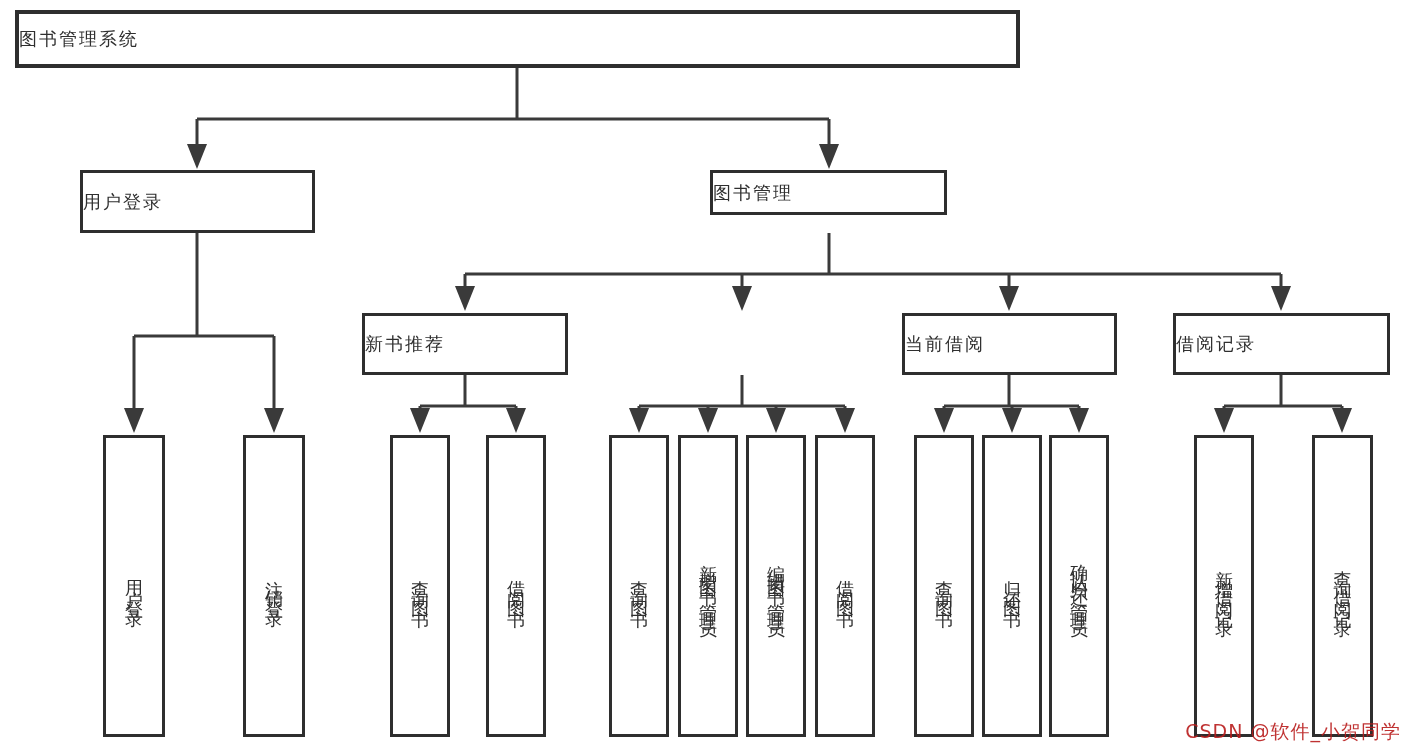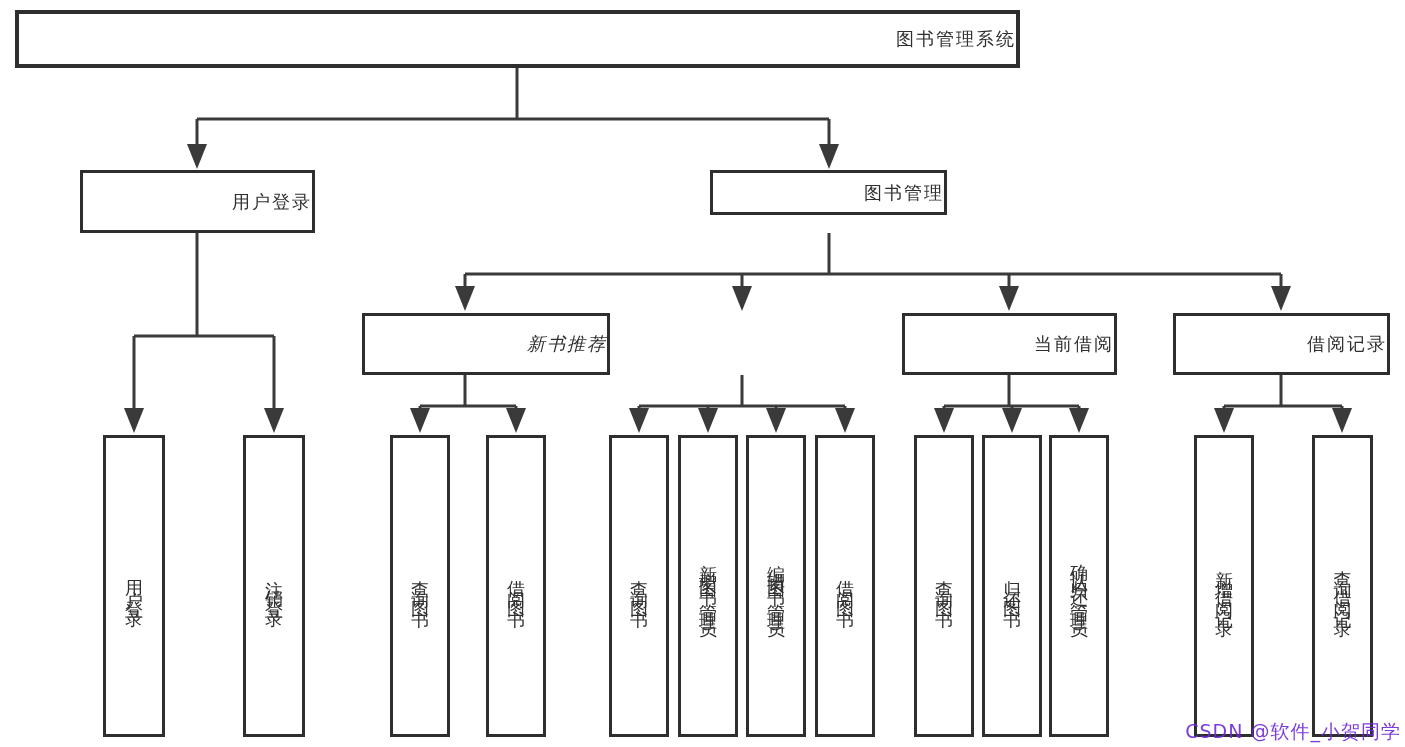--- a/index.html
+++ b/index.html
@@ -21,21 +21,21 @@
     top: 0;
     pointer-events: none;
   }
   .node {
     position: absolute;
     box-sizing: border-box;
     background: #ffffff;
     border: 3px solid #2e2e2e;
     display: flex;
     align-items: center;
-    justify-content: flex-end;
+    justify-content: flex-start;
     color: #2f2f2f;
     font-size: 18px;
     letter-spacing: 2px;
     z-index: 2;
   }
   .node.root {
     border-width: 4px;
     font-size: 18px;
   }
   .leaf {
@@ -58,21 +58,21 @@
     white-space: nowrap;
   }
   .leaf .vtext.long {
     letter-spacing: 8px;
   }
   .watermark {
     position: absolute;
     right: 4px;
     bottom: 2px;
     font-size: 19px;
-    color: #6d28d9;
+    color: #b91c1c;
     opacity: 0.9;
     z-index: 3;
     letter-spacing: 1px;
   }
 </style>
 </head>
 <body>
 
 <div class="stage">
 
@@ -120,21 +120,21 @@
     <span>图书管理系统</span>
   </div>
 
   <div class="node" style="left:80px; top:170px; width:235px; height:63px;">
     <span>用户登录</span>
   </div>
   <div class="node" style="left:710px; top:170px; width:237px; height:45px;">
     <span>图书管理</span>
   </div>
 
-  <div class="node" style="left:362px; top:313px; width:248px; height:62px;font-style:italic;">
+  <div class="node" style="left:362px; top:313px; width:206px; height:62px;">
     <span>新书推荐</span>
   </div>
   <div class="node" style="left:902px; top:313px; width:215px; height:62px;">
     <span>当前借阅</span>
   </div>
   <div class="node" style="left:1173px; top:313px; width:217px; height:62px;">
     <span>借阅记录</span>
   </div>
 
   <div class="leaf" style="left:103px; top:435px; width:62px; height:302px;">

